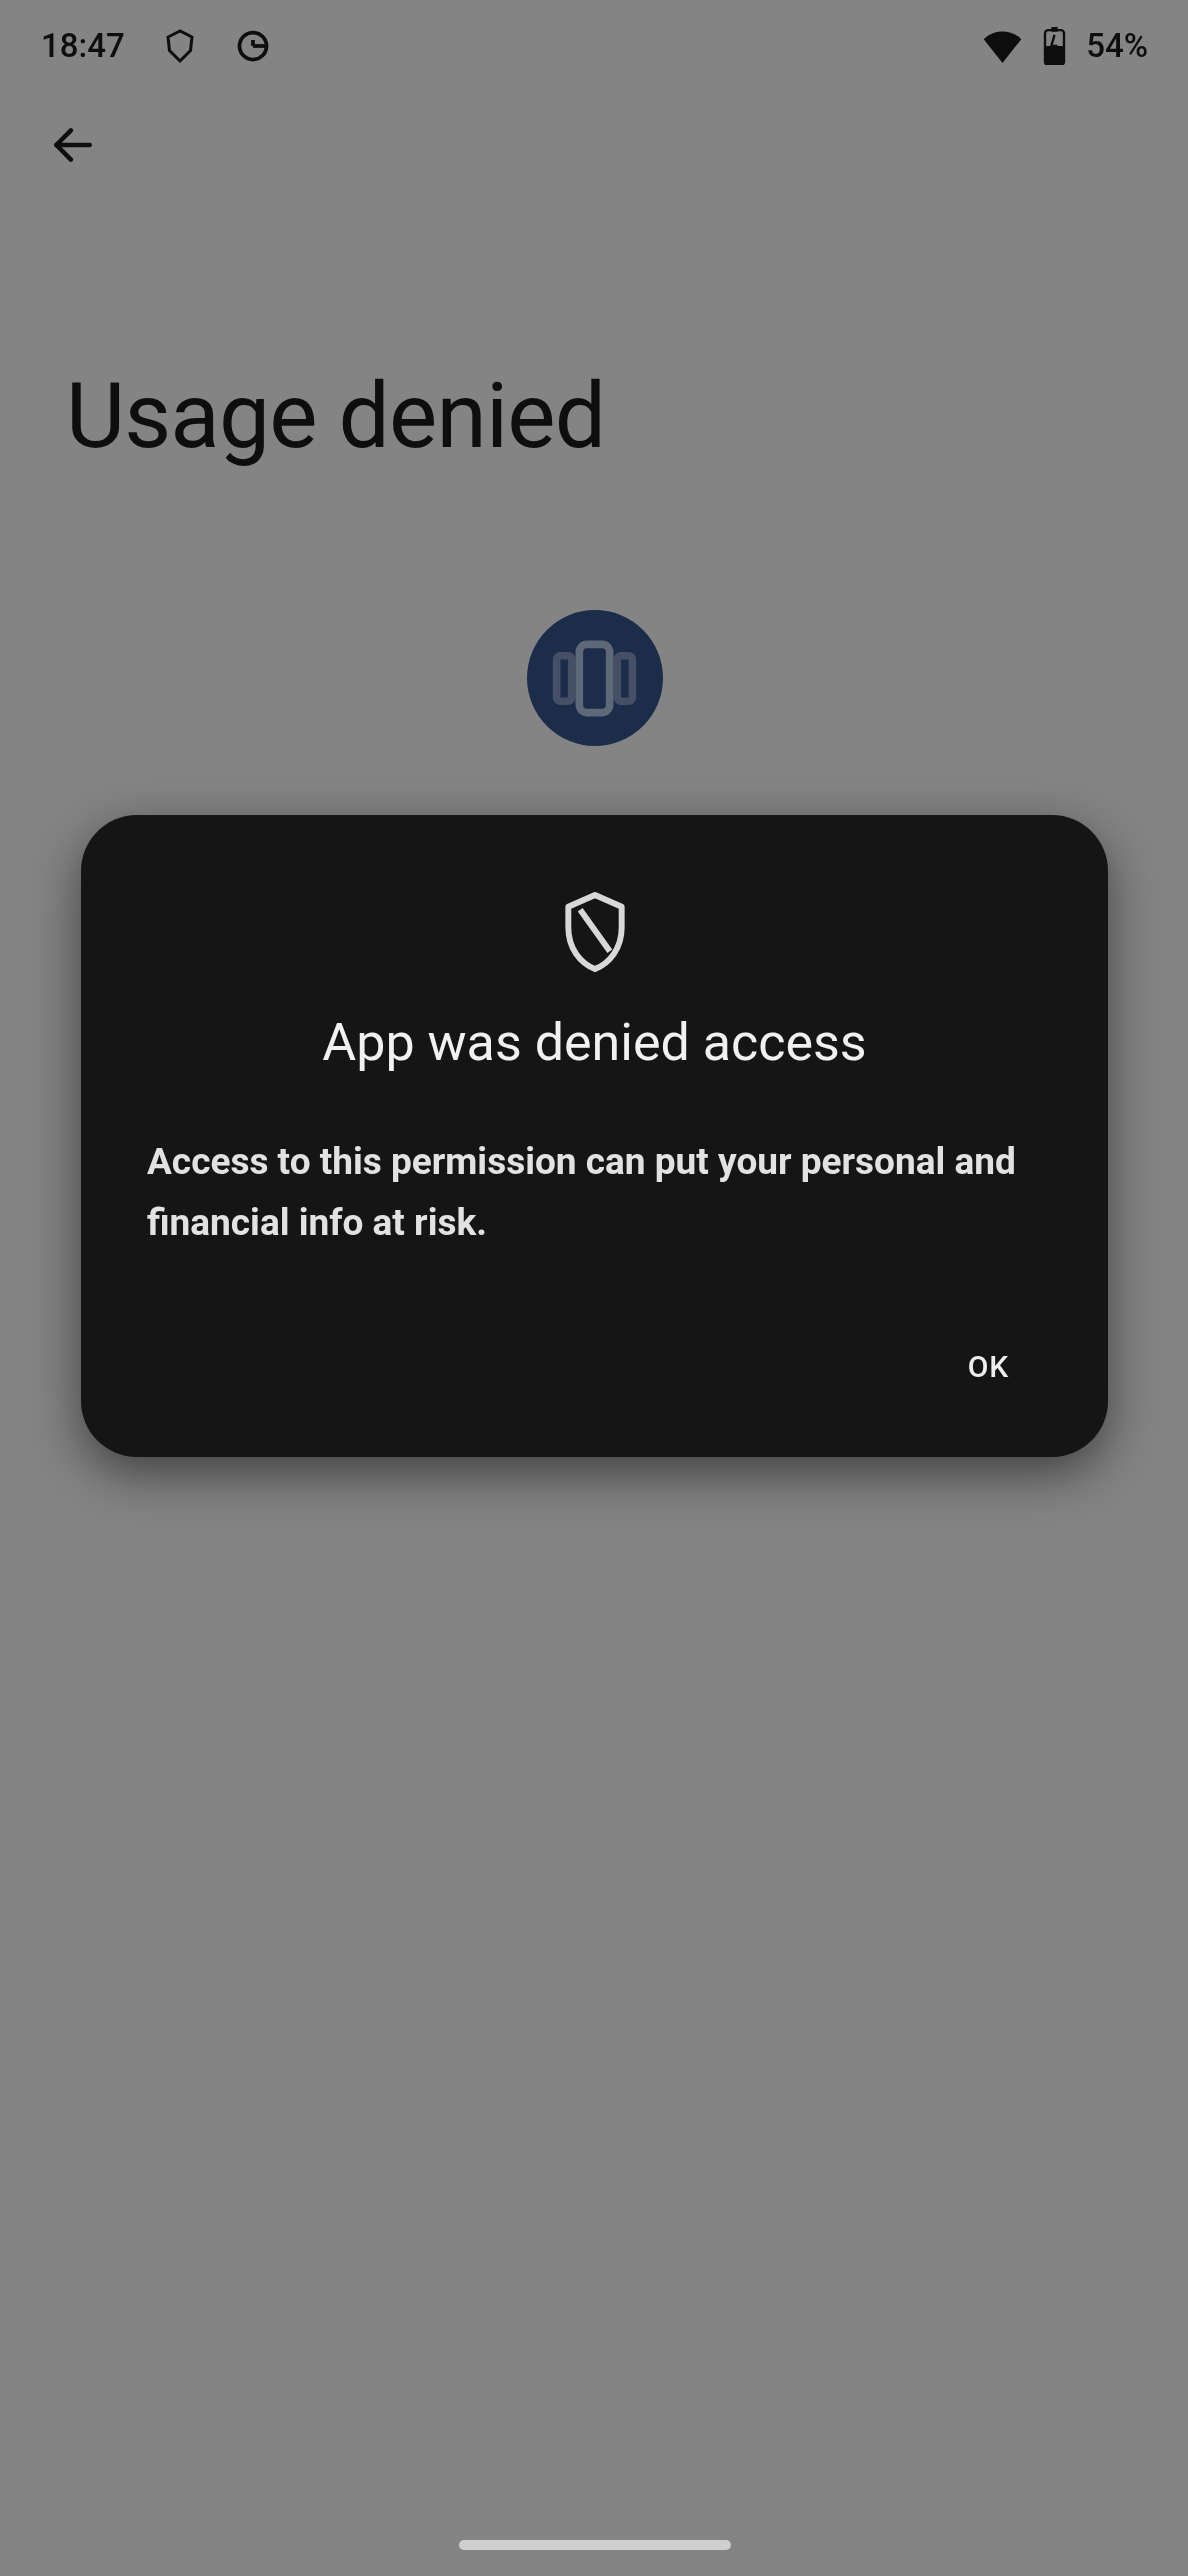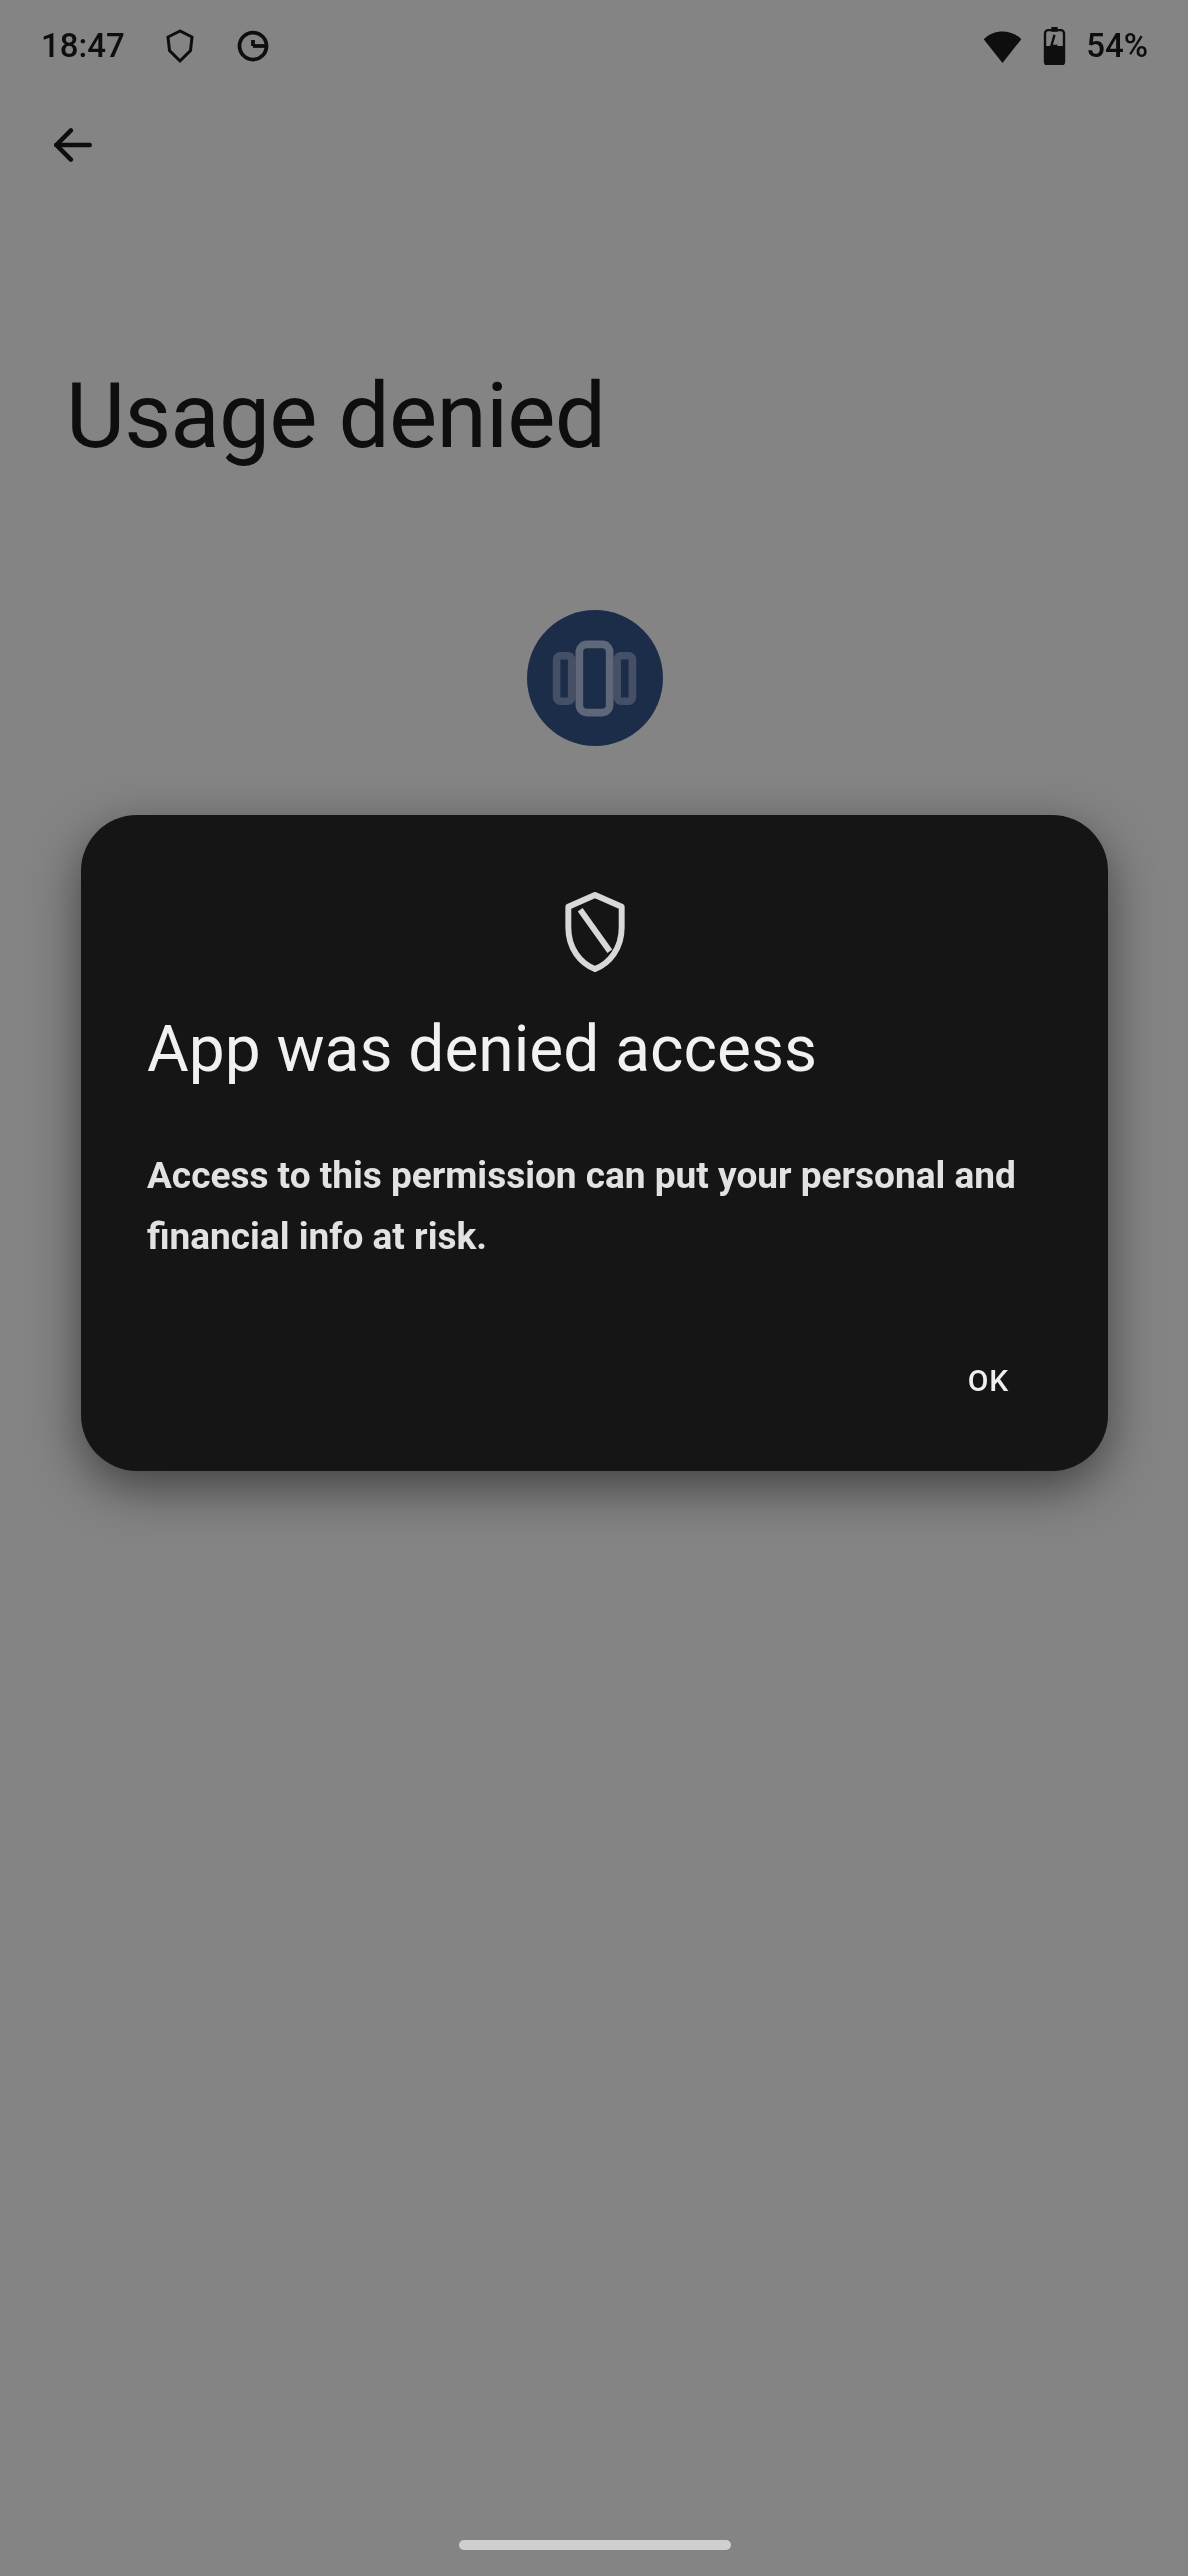--- a/index.html
+++ b/index.html
@@ -85,23 +85,23 @@
       color: #e6e6e6;
       padding: 66px 66px 53px 66px;
       box-shadow: 0 16.5px 50px rgba(0,0,0,0.5);
     }
     .dialog-icon {
       display: flex;
       justify-content: center;
       margin: 8.3px 0 40px 0;
     }
     .dialog-title {
-      font-size: 64px;
+      font-size: 52px;
       font-weight: 400;
-      text-align: left;
+      text-align: center;
       color: #f1f1f1;
       margin-bottom: 58px;
     }
     .dialog-body {
       font-size: 37px;
       line-height: 61px;
       color: #e2e2e2;
       font-weight: 700;
     }
     .dialog-body p { margin-bottom: 61px; }

